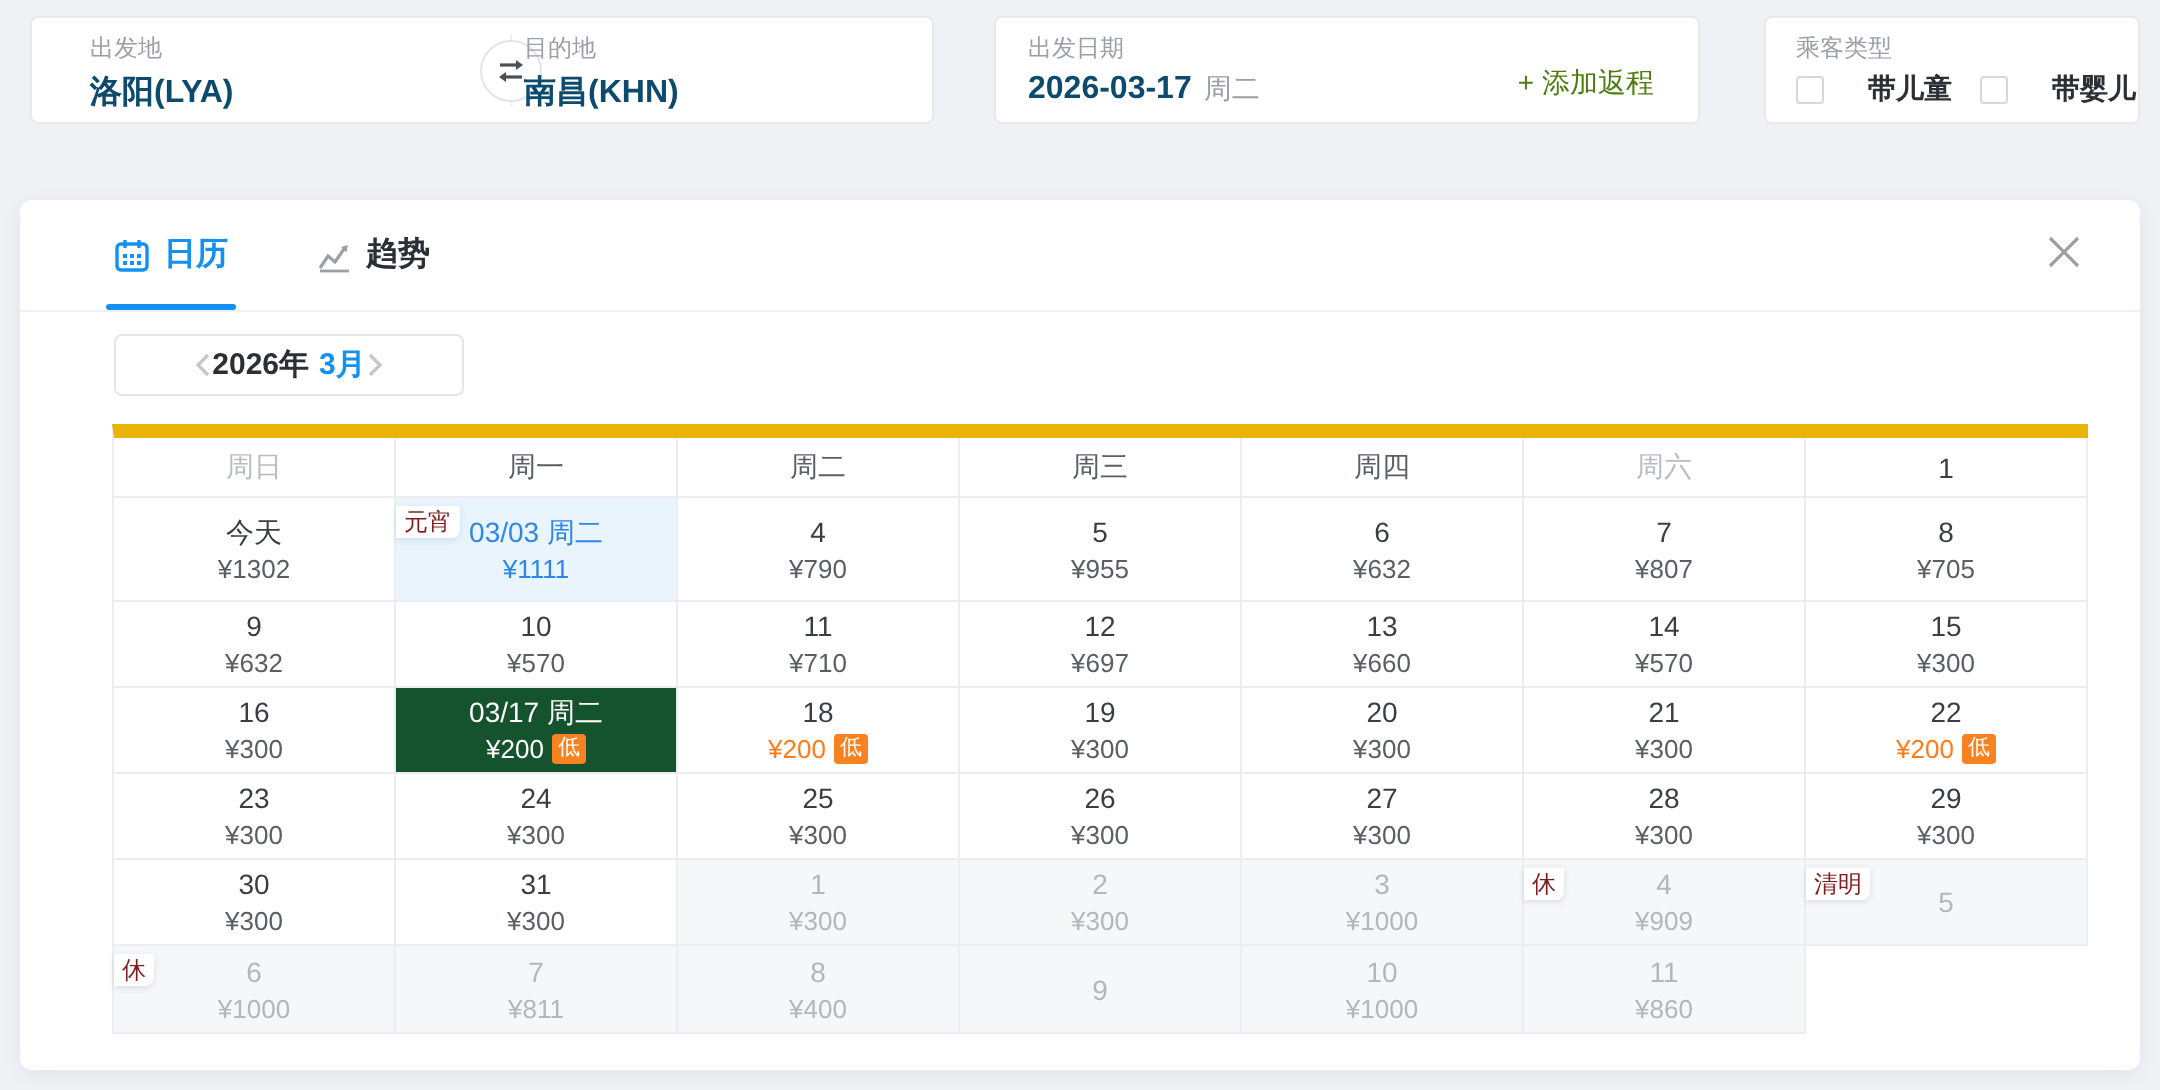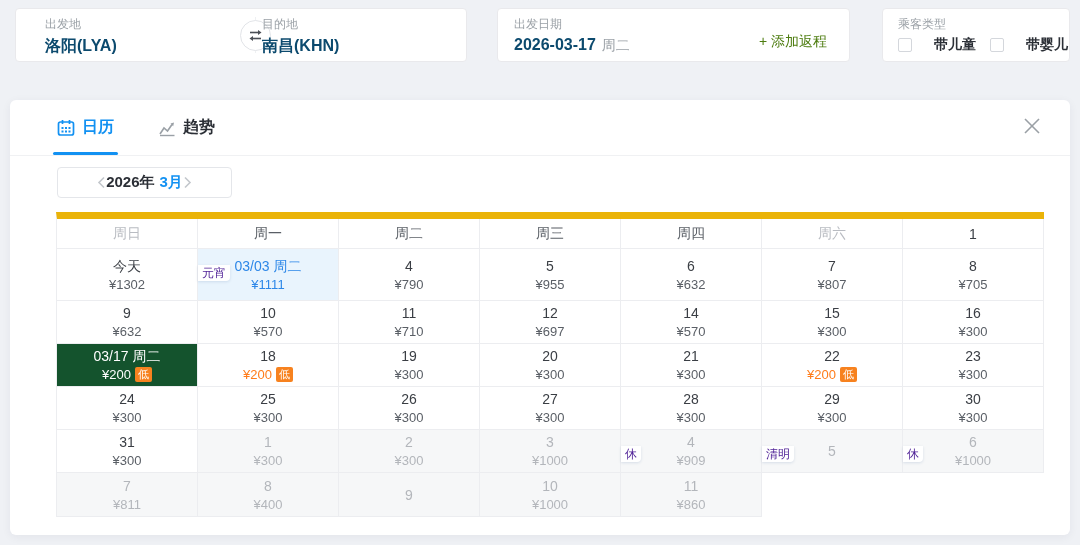--- a/index.html
+++ b/index.html
@@ -81,21 +81,21 @@
   .cell.selected { background:#14532d; }
   .cell.selected .cell-date, .cell.selected .cell-price { color:#fff; }
   .cell.next-month { background:#f6f7f8; }
   .cell.next-month .cell-date, .cell.next-month .cell-price { color:#b3b6bb; }
   .cell.low:not(.selected) .price-text { color:#ff7c19; }
   .low-badge {
     display:inline-block; margin-left:4px; background:#f7821f; color:#fff;
     font-size:11px; line-height:15px; padding:0 3px; border-radius:2px;
   }
   .cell-badge {
-    position:absolute; top:16px; left:0; background:#fff; color:#4c1d95;
+    position:absolute; top:4px; left:0; background:#fff; color:#7f1d1d;
     font-size:12px; line-height:16px; padding:0 4px;
     border-radius:0 0 4px 0; box-shadow:0 1px 3px rgba(40,80,140,.15); z-index:2;
   }
 </style>
 </head>
 <body>
 
 <div class="card card-route">
   <div class="field-group route-dep">
     <span class="field-label">出发地</span>
@@ -286,20 +286,28 @@
       <div class="cell">
 
     <div class="cell-date">12</div>
     <div class="cell-price">
       <span class="price-text">¥697</span>
 
     </div>
   </div>
       <div class="cell">
 
+    <div class="cell-date">13</div>
+    <div class="cell-price">
+      <span class="price-text">¥660</span>
+
+    </div>
+  </div>
+      <div class="cell">
+
     <div class="cell-date">14</div>
     <div class="cell-price">
       <span class="price-text">¥570</span>
 
     </div>
   </div>
       <div class="cell">
 
     <div class="cell-date">15</div>
     <div class="cell-price">

